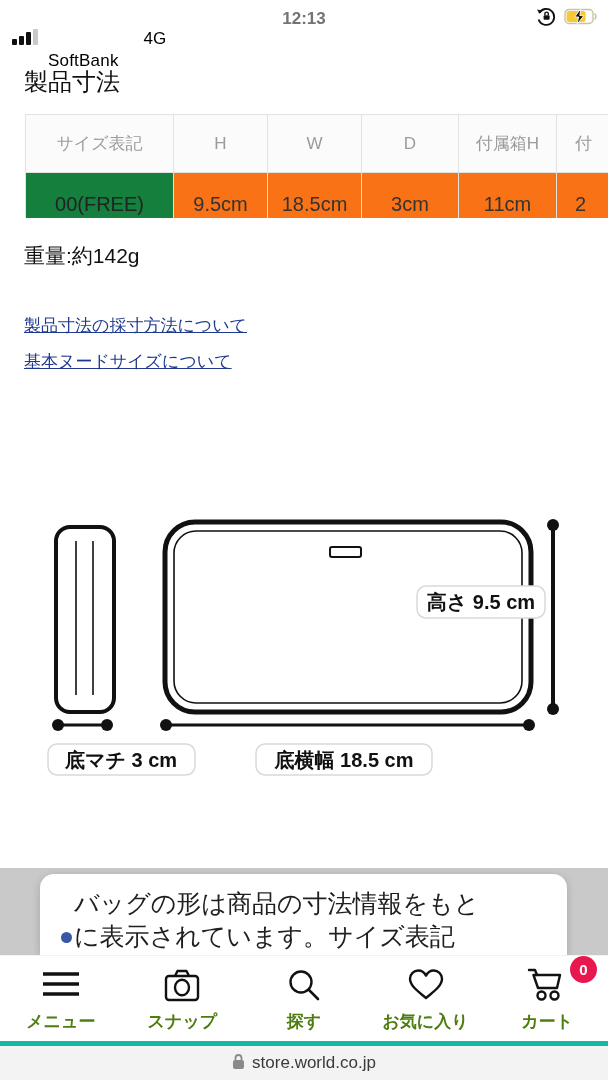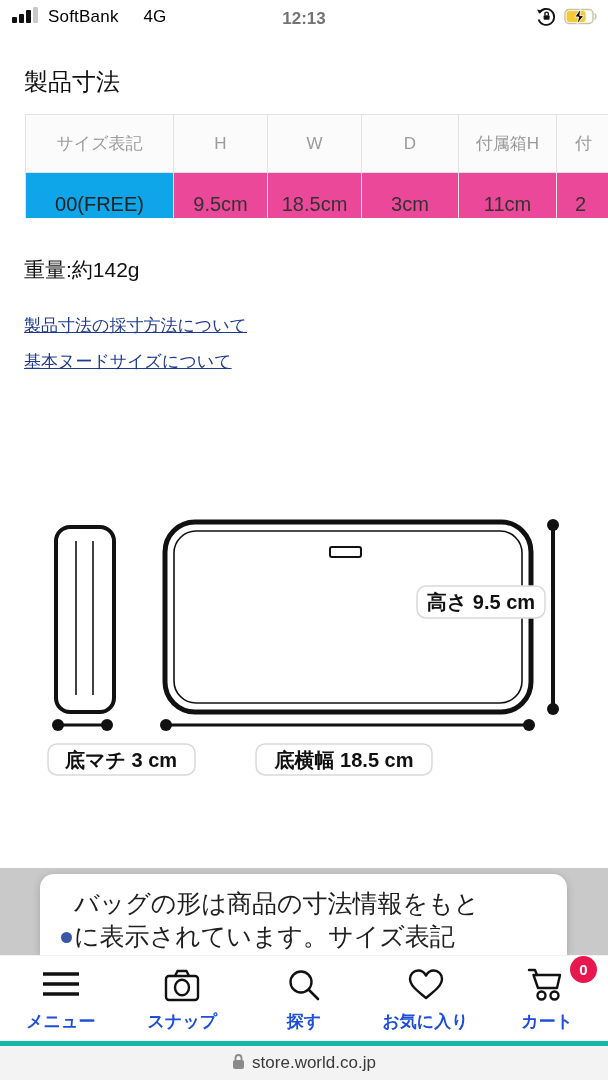--- a/index.html
+++ b/index.html
@@ -3,60 +3,60 @@
 <meta charset="utf-8">
 <style>
   * { margin:0; padding:0; box-sizing:border-box; }
   html,body { background:#fff; }
   body { font-family:"Liberation Sans","DejaVu Sans",sans-serif; }
   #screen { position:relative; width:608px; height:1080px; background:#fff; overflow:hidden; margin:0 auto; }
 
   
   .status-bar { position:absolute; top:0; left:0; width:608px; height:40px; background:#fff; }
   .sb-left { position:absolute; left:12px; top:7px; display:flex; align-items:center; gap:9px; }
-  .sb-carrier { font-size:17px; color:#000; letter-spacing:.2px; }
+  .sb-carrier { font-size:17px; color:#000; letter-spacing:.2px;margin-top:44px; }
   .sb-network { font-size:17px; color:#000; margin-left:16px; }
   .sb-time { position:absolute; left:0; right:0; top:9px; text-align:center; font-size:17px; font-weight:700; color:#737373; }
   .sb-right { position:absolute; right:10px; top:6px; display:flex; align-items:center; gap:7px; }
 
   
   .page-title { position:absolute; left:24px; top:66px; font-size:24px; font-weight:400; color:#111; }
 
   .table-wrap { position:absolute; left:25px; top:114px; width:583px; height:104px; overflow:hidden; }
   table.size-table { border-collapse:collapse; table-layout:fixed; width:666px; background:#fff; }
   .size-table col.c0{width:148px}.size-table col.c1{width:94px}.size-table col.c2{width:94px}
   .size-table col.c3{width:97px}.size-table col.c4{width:98px}.size-table col.c5{width:135px}
   .size-table th, .size-table td { border:1px solid #e2e2e2; text-align:center; vertical-align:middle; }
   .size-table th { height:58px; font-weight:400; font-size:17px; color:#9b9b9b; background:#fbfbfb; }
-  .size-table td { height:63px; font-size:20px; color:#333; background:#ec4899; }
-  .size-table td.first { background:#0ea5e9; color:#222; }
+  .size-table td { height:63px; font-size:20px; color:#333; background:#f97316; }
+  .size-table td.first { background:#15803d; color:#222; }
   .size-table th.cut, .size-table td.cut { text-align:left; padding-left:18px; }
 
-  .weight-line { position:absolute; left:24px; top:256px; font-size:21px; color:#111; }
+  .weight-line { position:absolute; left:24px; top:242px; font-size:21px; color:#111; }
   .dim-link { position:absolute; left:24px; font-size:17px; color:#1e3a8f; text-decoration:underline; cursor:pointer; }
   .link1 { top:314px; } .link2 { top:350px; }
 
   
   .diagram { position:absolute; left:0; top:495px; width:608px; height:300px; }
 
   
   .modal-backdrop { position:absolute; left:0; top:868px; width:608px; height:87px; background:#c9c9c9; }
   .notice-card { position:absolute; left:40px; top:874px; width:527px; height:81px; background:#fff;
                  border-radius:14px 14px 0 0; box-shadow:0 2px 8px rgba(0,0,0,.18); overflow:hidden; }
   .notice-text { position:absolute; left:34px; top:13px; width:470px; font-size:25px; line-height:33px;
                  color:#1f1f1f; font-weight:500; white-space:nowrap; }
   .notice-bullet { position:absolute; left:21px; top:58px; width:11px; height:11px; border-radius:50%; background:#3a57a7; }
 
   
   .bottom-nav { position:absolute; left:0; top:955px; width:608px; height:86px; background:#fff;
                 display:flex; border-top:1px solid rgba(0,0,0,.05); }
   .nav-item { flex:1 1 0; display:flex; flex-direction:column; align-items:center; justify-content:flex-start;
               padding-top:9px; gap:5px; position:relative; cursor:pointer; }
   .nav-icon { height:40px; display:flex; align-items:center; justify-content:center; }
-  .nav-label { font-size:17px; font-weight:700; color:#1d4ed8; white-space:nowrap; }
+  .nav-label { font-size:17px; font-weight:700; color:#4d7c0f; white-space:nowrap; }
   .cart-badge { position:absolute; top:0px; right:11px; min-width:27px; height:27px; border-radius:50%;
                 background:#e8184f; color:#fff; font-size:15px; font-weight:700;
                 display:flex; align-items:center; justify-content:center; }
 
   
   .url-bar { position:absolute; left:0; top:1041px; width:608px; height:39px; background:#f3f3f3;
              border-top:5px solid #14b8a6; display:flex; align-items:center; justify-content:center; gap:7px; cursor:pointer; }
   .url-text { font-size:17px; color:#3a3a3a; }
 </style>
 </head>

